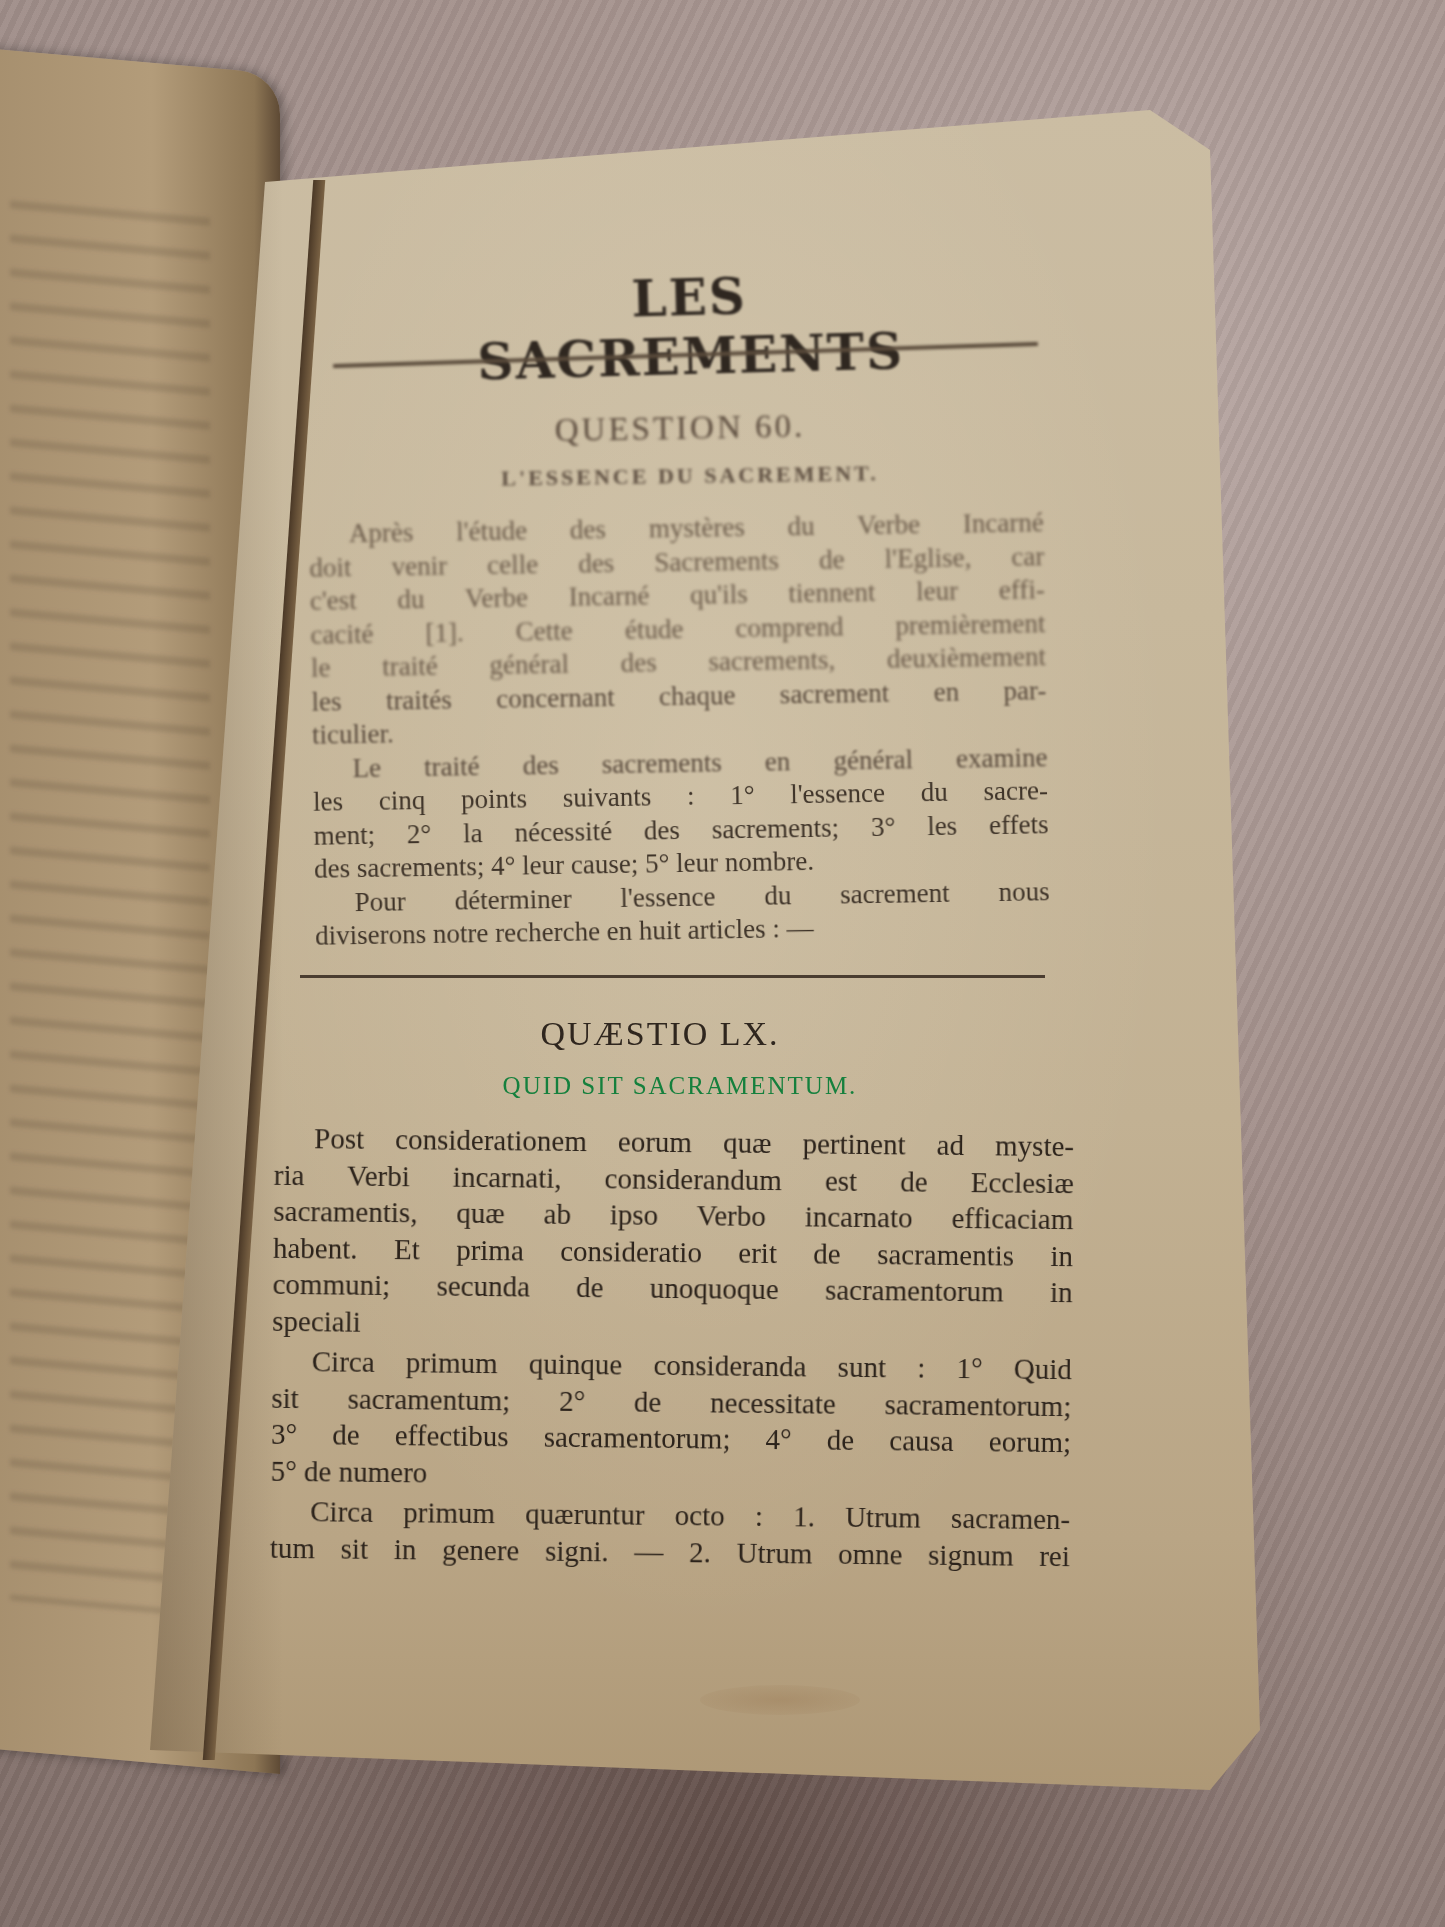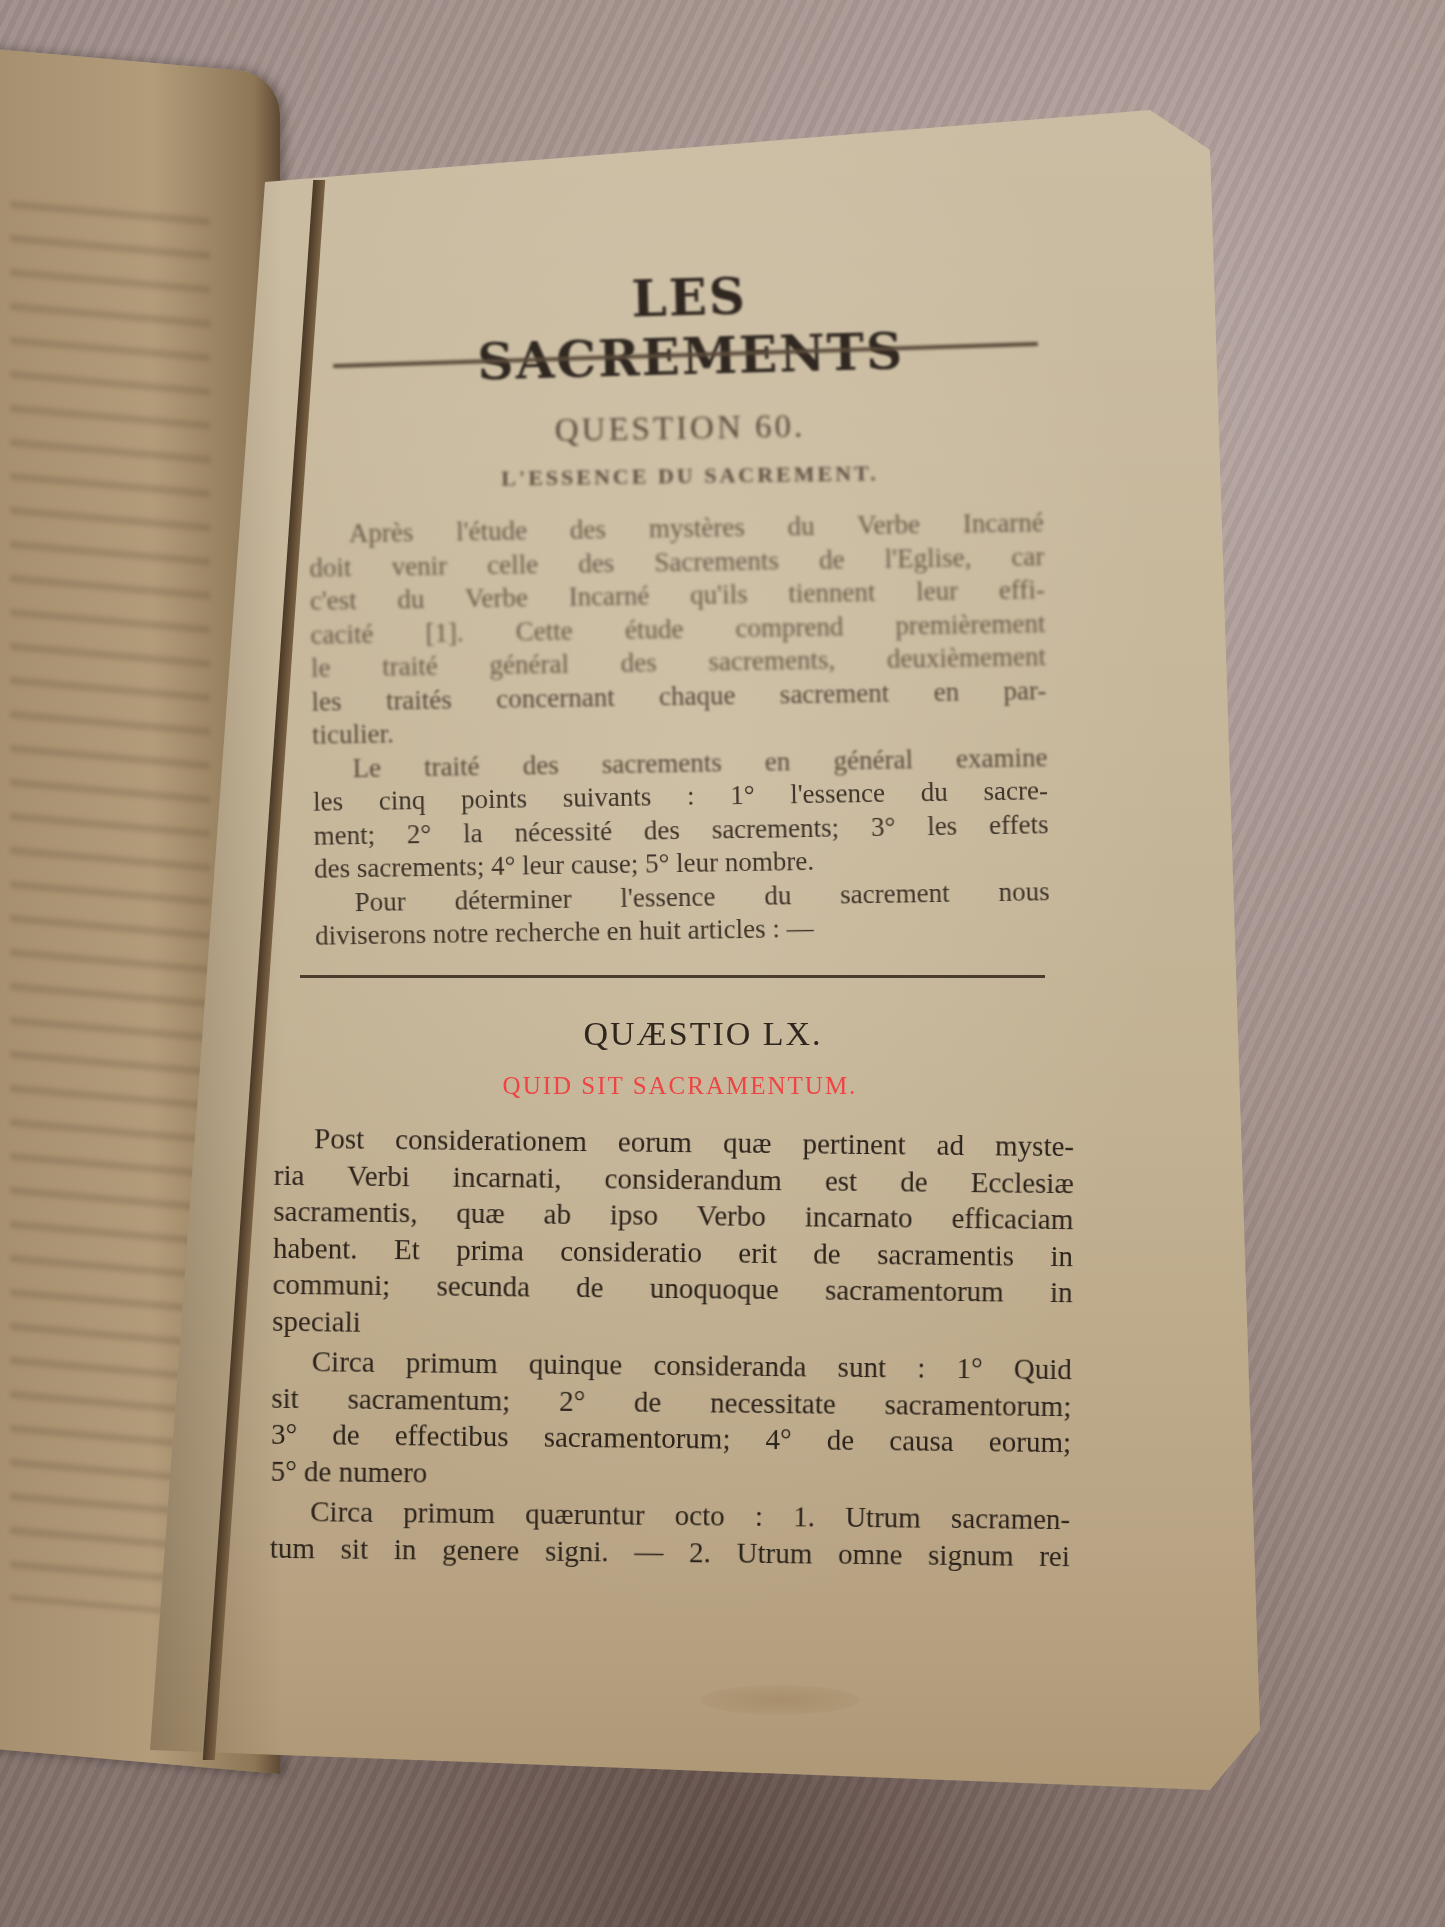--- a/index.html
+++ b/index.html
@@ -154,38 +154,38 @@
       text-align-last: left;
     }
     .fr-body .indent {
       padding-left: 40px;
     }
     .fr-body .blur1 { filter: blur(1.5px); color: #6a5a49; }
     .fr-body .blur2 { filter: blur(1.0px); color: #5a4b3d; }
     .fr-body .blur3 { filter: blur(0.6px); color: #3f3429; }
     .la-heading {
       position: absolute;
-      left: 493px;
+      left: 450px;
       top: 1015px;
       width: 420px;
       text-align: center;
       font-size: 34px;
       letter-spacing: 2px;
       color: #2f261e;
       filter: blur(0.5px);
     }
     .la-subheading {
       position: absolute;
       left: 400px;
       top: 1072px;
       width: 560px;
       text-align: center;
       font-size: 25px;
       letter-spacing: 2px;
-      color: #ef4444;
+      color: #15803d;
       filter: blur(0.5px);
     }
     .la-body {
       position: absolute;
       left: 272px;
       top: 1124px;
       width: 800px;
       font-size: 29px;
       line-height: 36.5px;
       color: #2c231b;

